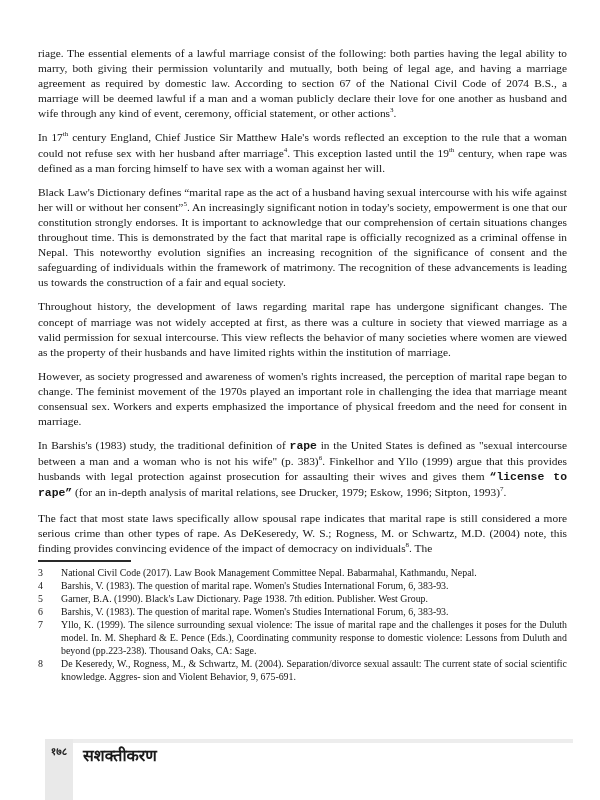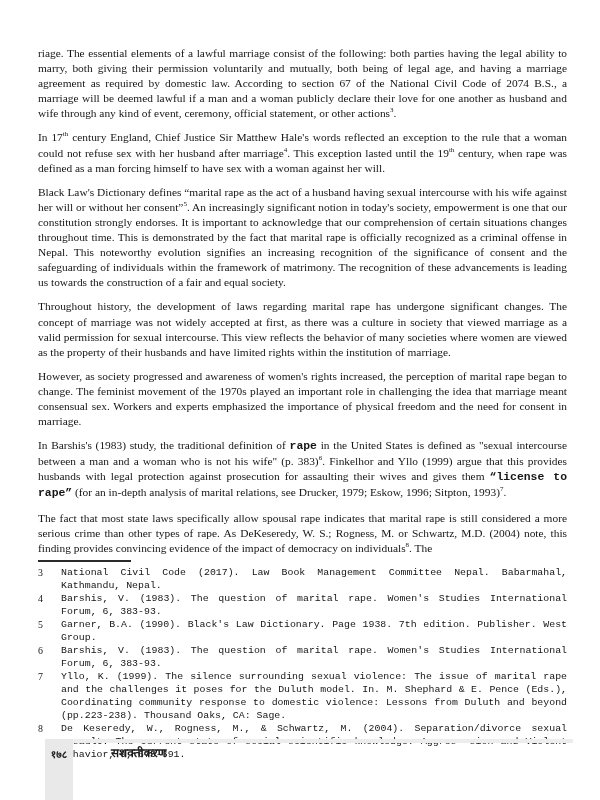--- a/index.html
+++ b/index.html
@@ -18,39 +18,38 @@
   .section-heading{
     font-size:14.6px;font-weight:bold;line-height:18px;
     margin:1px 0 4px 0;letter-spacing:0.1px;
   }
   .fn-rule{
     width:93px;height:0;border-top:2px solid #2a2a2a;margin:4px 0 4px 0;
   }
   .footnotes{font-size:9.9px;line-height:13px;}
   .fn-row{display:flex;}
   .fn-num{flex:none;width:23px;}
-  .fn-text{flex:1;text-align:justify;font-family:Liberation Mono, monospace;}
+  .fn-text{flex:1;text-align:justify;}
   .footer-band{
     position:absolute;left:45px;top:739px;width:528px;height:4px;
     background:#ededed;
   }
   .footer-strip{
     position:absolute;left:45px;top:739px;width:28px;height:61px;
     background:#e9e9e9;
   }
   .footer-row{
-    position:absolute;left:45px;top:744px;display:flex;align-items:flex-end;
+    position:absolute;left:45px;top:744px;display:flex;align-items:flex-start;
     font-family:"DejaVu Sans", sans-serif;
-    gap:28px;
   }
   .footer-pagenum{
     width:28px;text-align:center;font-size:10.5px;font-weight:bold;color:#222;
   }
   .footer-title{
-    margin-left:10px;font-size:12px;font-weight:bold;color:#1a1a1a;
+    margin-left:10px;font-size:16px;font-weight:bold;color:#1a1a1a;
   }
 </style>
 </head>
 <body>
 
 <div class="page">
   <div class="content">
 
     <p class="para"><span>riage. The essential elements of a lawful marriage consist of the following: both parties having the legal ability to marry, both giving their permission voluntarily and mutually, both being of legal age, and having a marriage agreement as required by domestic law. According to section 67 of the National Civil Code of 2074 B.S., a marriage will be deemed lawful if a man and a woman publicly declare their love for one another as husband and wife through any kind of event, ceremony, official statement, or other actions</span><sup>3</sup><span>.</span></p>
 

